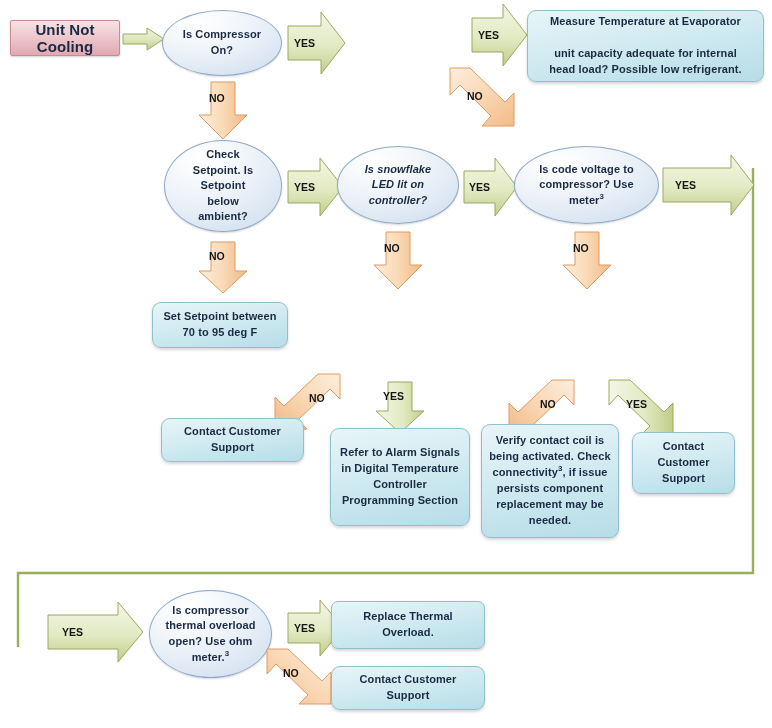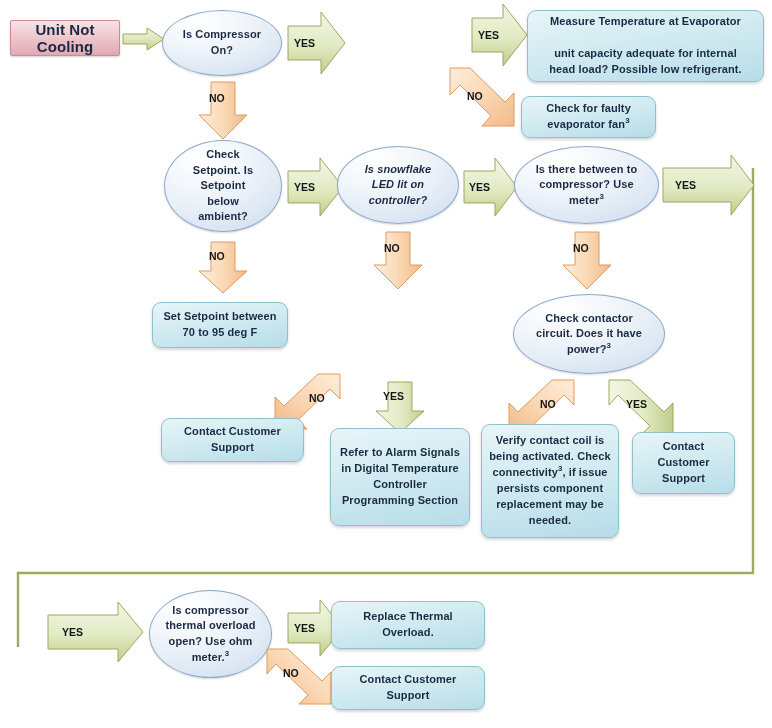--- a/index.html
+++ b/index.html
@@ -124,26 +124,20 @@
           <stop offset="0" stop-color="#fdeedd"></stop>
             <stop offset="0.5" stop-color="#fad7b4"></stop>
             <stop offset="1" stop-color="#f2bb88"></stop>
         </linearGradient>
       </defs>
       <polygon points="22,2 57,36 66,27 66,60 34,60 43,50 12,19 2,29 2,2" fill="url(#gN1)" stroke="#e09a63" stroke-width="1"></polygon>
     </svg>
     <span class="lbl" style="left:19px;top:24px;">NO</span>
   </div>
 
-  <div class="node proc" style="left:521px;top:96px;width:135px;height:42px;">
-    <span class="txt">
-      <span>Check for faulty</span><br>
-      <span>evaporator fan</span><sup>3</sup>
-    </span>
-  </div>
 
   <div class="arrow" style="left:198px;top:82px;">
     <svg width="50" height="58" viewBox="0 0 50 58">
       <defs>
         <linearGradient id="gNd" x1="0" y1="0" x2="1" y2="0">
           <stop offset="0" stop-color="#fdeedd"></stop>
             <stop offset="0.5" stop-color="#fad9b6"></stop>
             <stop offset="1" stop-color="#f0b985"></stop>
         </linearGradient>
       </defs>
@@ -179,21 +173,21 @@
 
   <div class="arrow" style="left:464px;top:158px;">
     <svg width="54" height="58" viewBox="0 0 54 58">
       <polygon points="0,13 31,13 31,0 53,29 31,58 31,45 0,45" fill="url(#gY1)" stroke="#9aa95e" stroke-width="1"></polygon>
     </svg>
     <span class="lbl" style="left:5px;top:23px;">YES</span>
   </div>
 
   <div class="node oval" style="left:514px;top:146px;width:145px;height:78px;">
     <span class="txt">
-      <span>Is there between to</span><br>
+      <span>Is code voltage to</span><br>
       <span>compressor? Use</span><br>
       <span>meter</span><sup>3</sup>
     </span>
   </div>
 
   <div class="arrow" style="left:663px;top:155px;">
     <svg width="92" height="60" viewBox="0 0 92 60">
       <polygon points="0,13 68,13 68,0 91,30 68,60 68,47 0,47" fill="url(#gY1)" stroke="#9aa95e" stroke-width="1"></polygon>
     </svg>
     <span class="lbl" style="left:12px;top:24px;">YES</span>
@@ -221,27 +215,20 @@
   </div>
 
   <div class="node proc" style="left:152px;top:302px;width:136px;height:46px;">
     <span class="txt">
       <span>Set Setpoint between</span><br>
       <span>70 to 95 deg F</span>
     </span>
   </div>
 
 
-  <div class="node oval" style="left:513px;top:294px;width:152px;height:80px;">
-    <span class="txt">
-      <span>Check contactor</span><br>
-      <span>circuit. Does it have</span><br>
-      <span>power?</span><sup>3</sup>
-    </span>
-  </div>
 
   <div class="arrow" style="left:274px;top:372px;">
     <svg width="68" height="60" viewBox="0 0 68 60">
       <defs>
         <linearGradient id="gN2" x1="1" y1="0" x2="0" y2="1">
           <stop offset="0" stop-color="#fdeedd"></stop>
             <stop offset="0.5" stop-color="#fad7b4"></stop>
             <stop offset="1" stop-color="#f0b985"></stop>
         </linearGradient>
       </defs>
@@ -329,21 +316,21 @@
     </span>
   </div>
 
   <div class="arrow" style="left:288px;top:600px;">
     <svg width="56" height="56" viewBox="0 0 56 56">
       <polygon points="0,13 32,13 32,0 55,28 32,56 32,43 0,43" fill="url(#gY1)" stroke="#9aa95e" stroke-width="1"></polygon>
     </svg>
     <span class="lbl" style="left:6px;top:22px;">YES</span>
   </div>
 
-  <div class="node proc" style="left:331px;top:601px;width:154px;height:48px;">
+  <div class="node proc" style="left:331px;top:601px;width:154px;height:48px;border-radius:7px;">
     <span class="txt">
       <span>Replace Thermal</span><br>
       <span>Overload.</span>
     </span>
   </div>
 
   <div class="arrow" style="left:266px;top:647px;">
     <svg width="68" height="60" viewBox="0 0 68 60">
       <polygon points="22,2 56,34 65,25 65,57 33,57 42,48 10,17 1,27 1,2" fill="url(#gN2)" stroke="#e09a63" stroke-width="1"></polygon>
     </svg>

